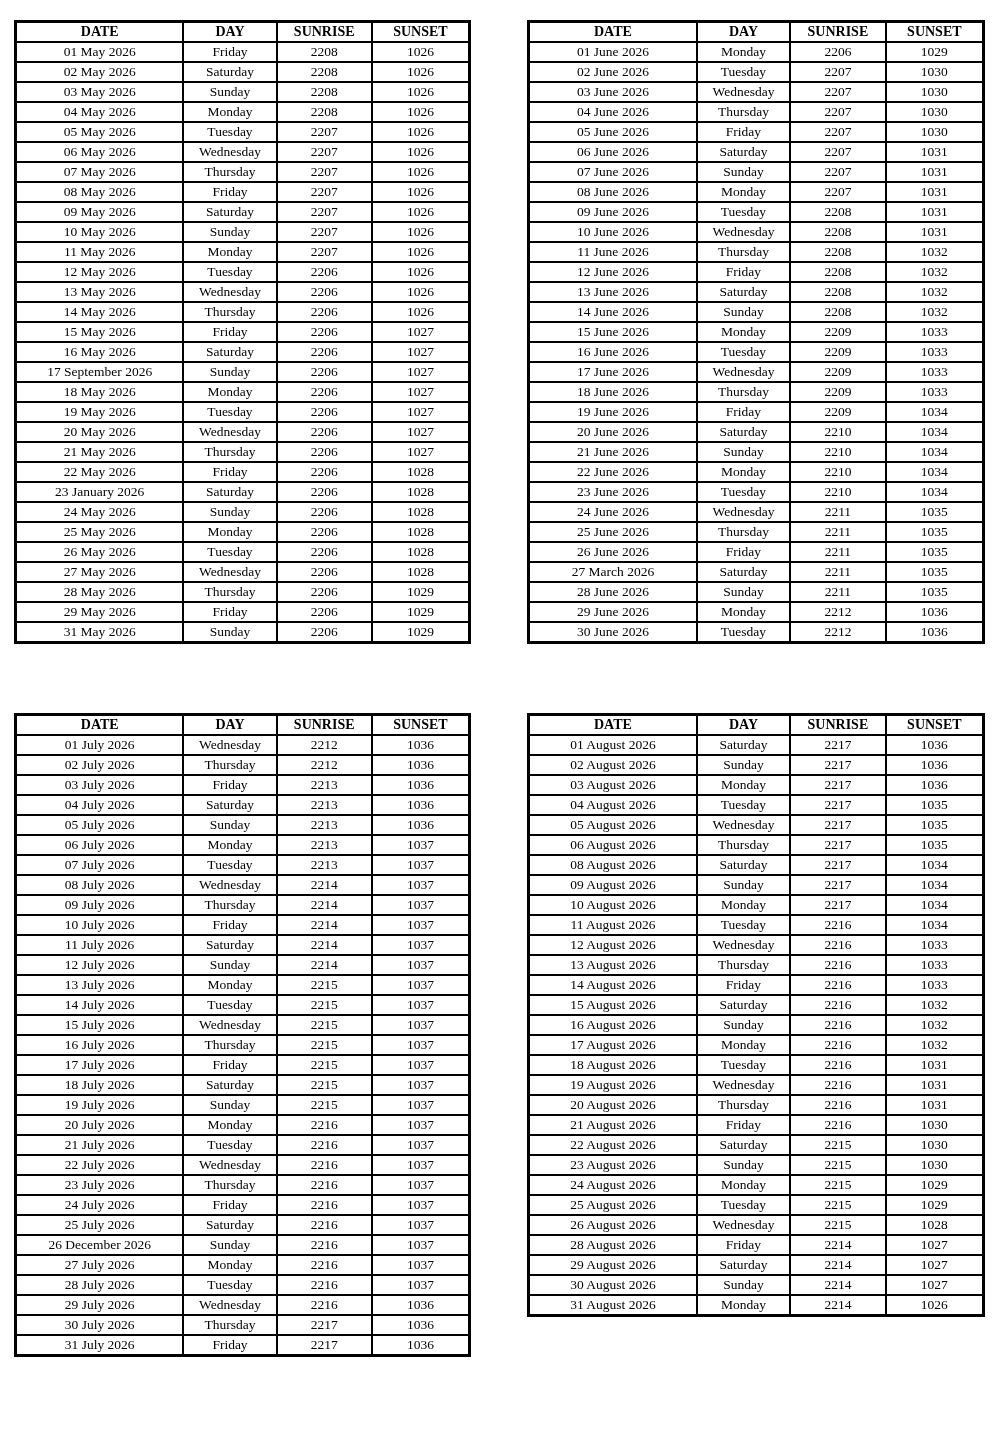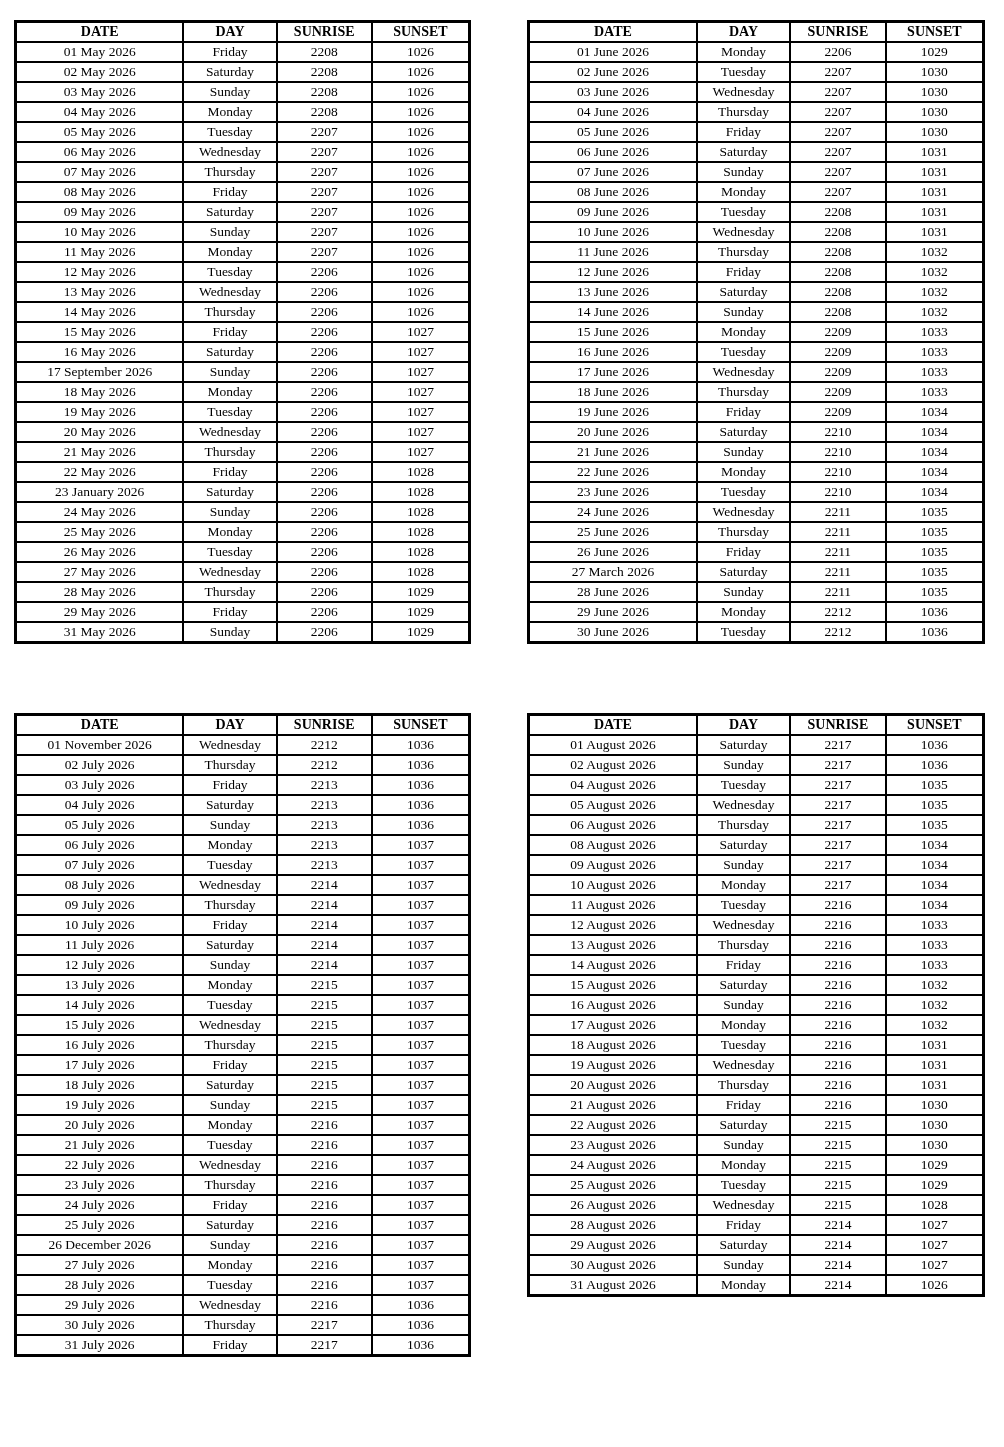--- a/index.html
+++ b/index.html
@@ -470,21 +470,21 @@
       <thead>
         <tr>
           <th>DATE</th>
           <th>DAY</th>
           <th>SUNRISE</th>
           <th>SUNSET</th>
         </tr>
       </thead>
       <tbody>
           <tr>
-            <td>01 November 2026</td>
+            <td>01 July 2026</td>
             <td>Wednesday</td>
             <td>2212</td>
             <td>1036</td>
           </tr>
           <tr>
             <td>02 July 2026</td>
             <td>Thursday</td>
             <td>2212</td>
             <td>1036</td>
           </tr>
@@ -689,20 +689,26 @@
             <td>2217</td>
             <td>1036</td>
           </tr>
           <tr>
             <td>02 August 2026</td>
             <td>Sunday</td>
             <td>2217</td>
             <td>1036</td>
           </tr>
           <tr>
+            <td>03 August 2026</td>
+            <td>Monday</td>
+            <td>2217</td>
+            <td>1036</td>
+          </tr>
+          <tr>
             <td>04 August 2026</td>
             <td>Tuesday</td>
             <td>2217</td>
             <td>1035</td>
           </tr>
           <tr>
             <td>05 August 2026</td>
             <td>Wednesday</td>
             <td>2217</td>
             <td>1035</td>

